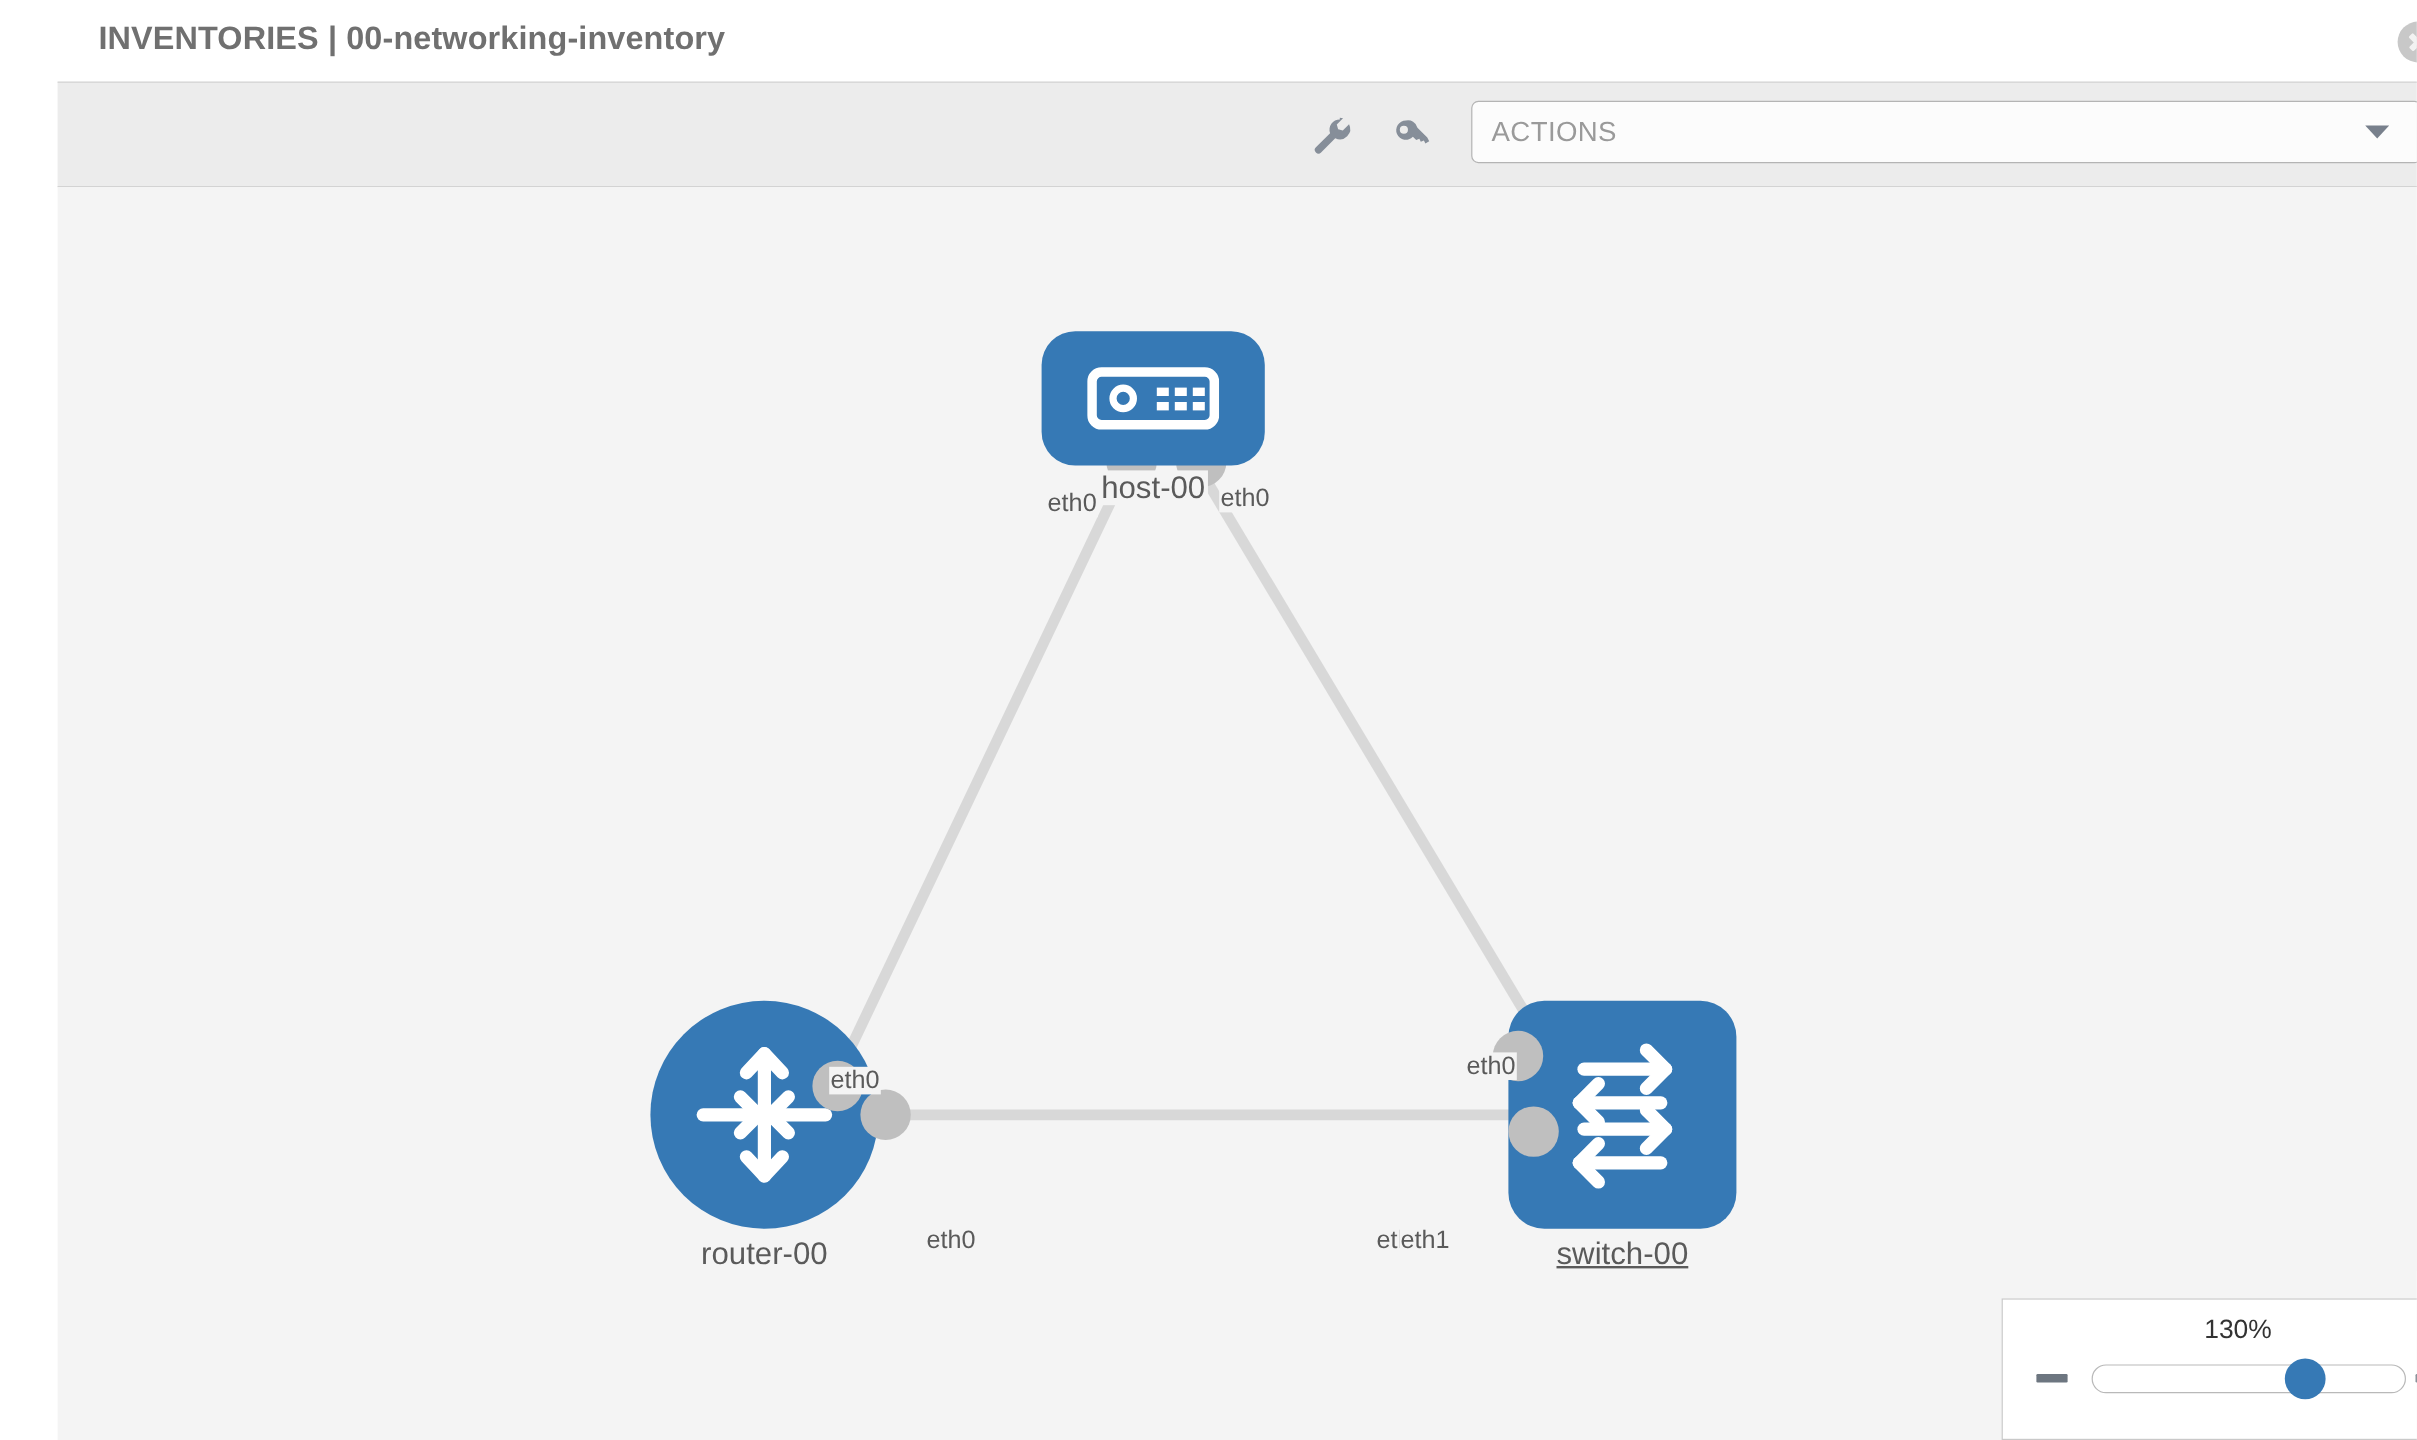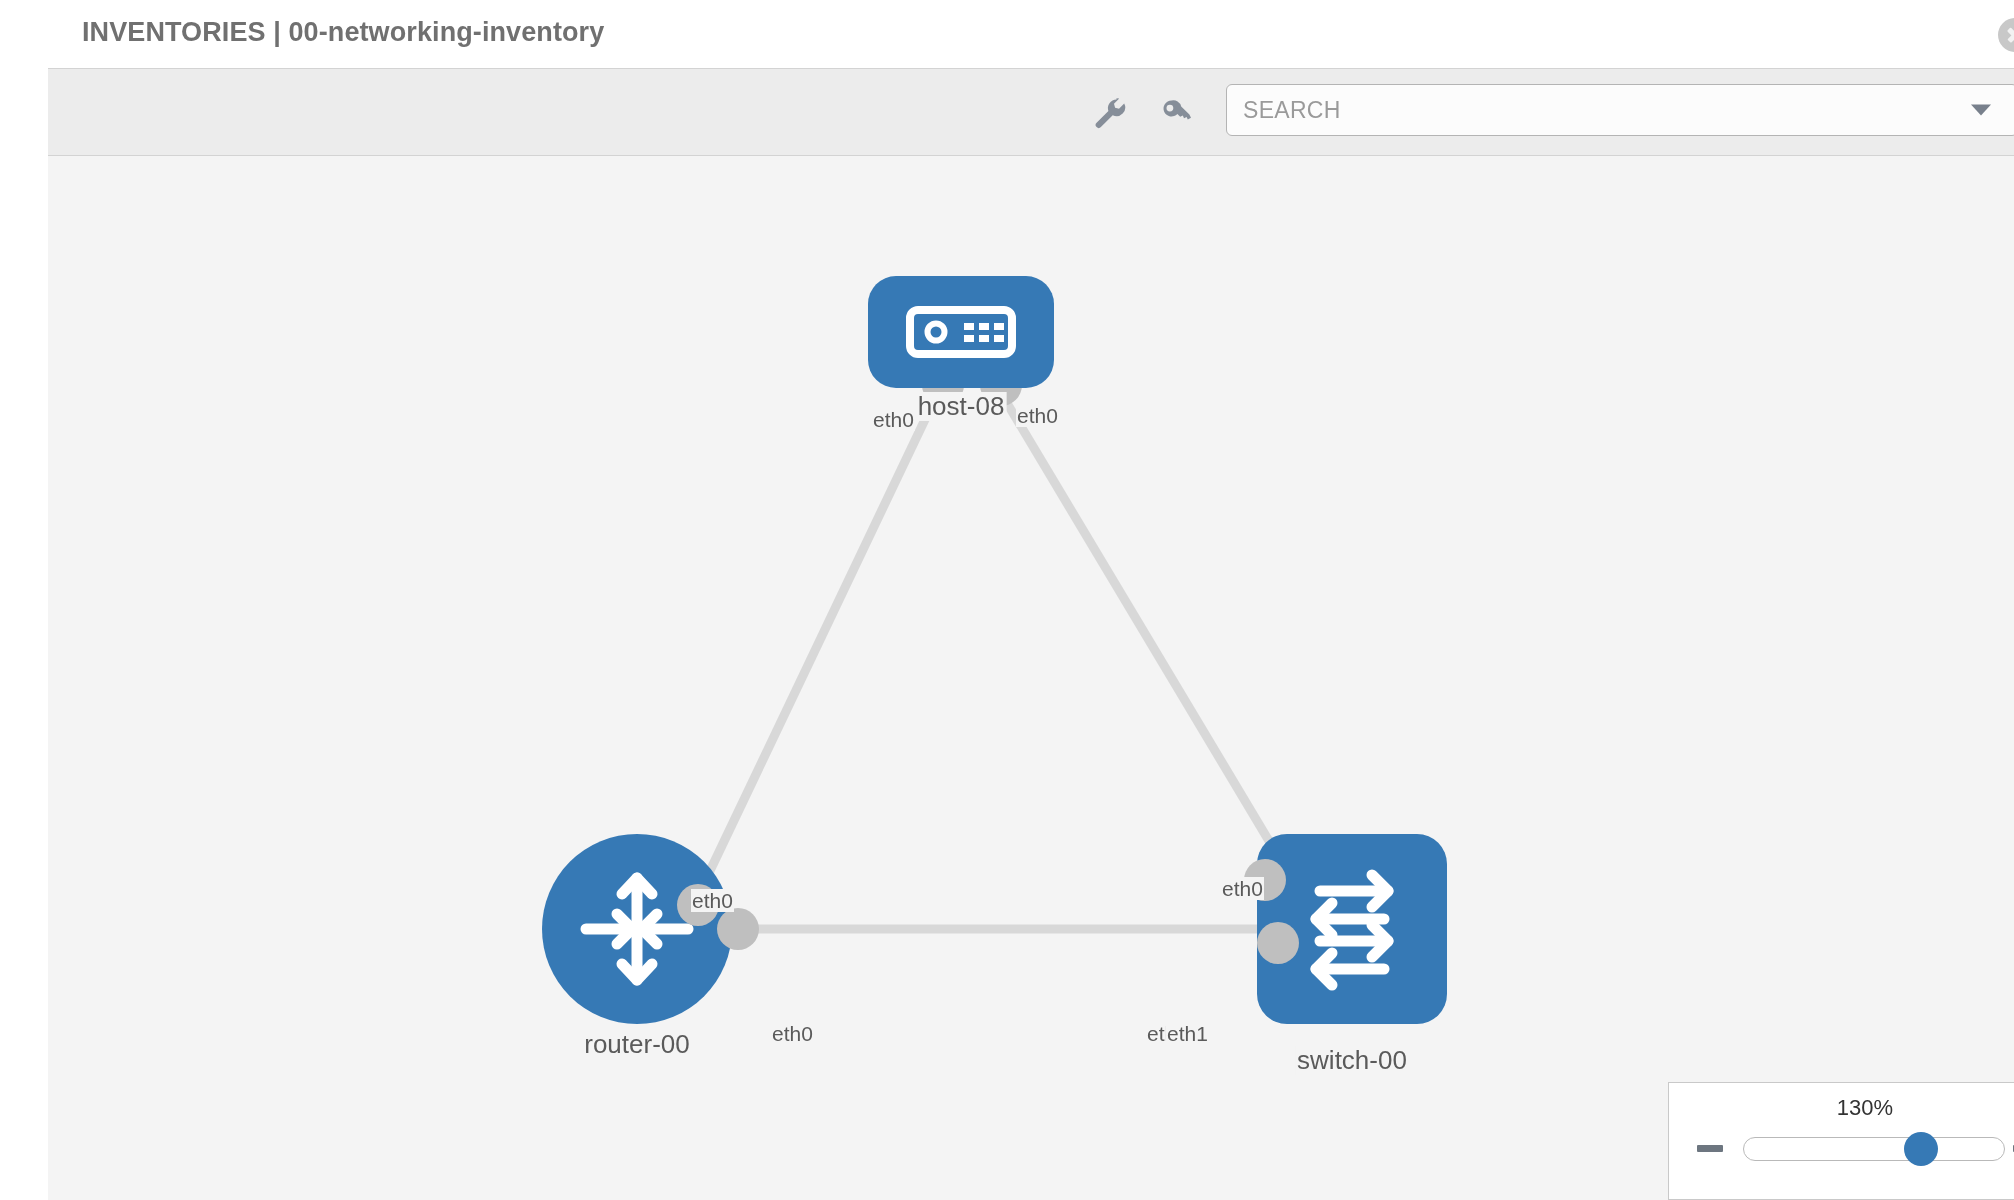--- a/index.html
+++ b/index.html
@@ -165,21 +165,21 @@
   #node-host .node-label { top: 116px; z-index: 6; }
 
   
   #node-router { left: 494px; top: 678px; width: 190px; height: 190px; }
   #node-router .node-shape { width: 190px; height: 190px; border-radius: 50%; }
   #node-router .node-label { top: 196px; }
 
   
   #node-switch { left: 1209px; top: 678px; width: 190px; height: 190px; }
   #node-switch .node-shape { width: 190px; height: 190px; border-radius: 30px; }
-  #node-switch .node-label { top: 212px; }
+  #node-switch .node-label { top: 196px; text-decoration: underline; }
 
   .connector {
     position: absolute;
     width: 42px; height: 42px;
     border-radius: 50%;
     background: #bfbfbf;
     cursor: pointer;
   }
 
   .iface-label {
@@ -271,21 +271,21 @@
       </svg>
     </div>
 
     <div class="tool-icon key-icon">
       <svg viewBox="0 0 36 36" aria-hidden="true">
         <path d="M13.5 5.5a8 8 0 1 0 5.9 13.4l2.8 2.8 2.6-1.1 1.2 2.6 2.6-1.2 1.2 2.6 3.2-1.9-1.6-3.1-8.2-8.2A8 8 0 0 0 13.5 5.5zm-1.6 4.2a3.4 3.4 0 1 1 0 6.8 3.4 3.4 0 0 1 0-6.8z" fill="#868e99"></path>
       </svg>
     </div>
 
     <div class="field search-field">
-      <span class="field-text">SEARCH</span>
+      <span class="field-text">ACTIONS</span>
       <span class="caret"></span>
     </div>
   </div>
 
   <div class="canvas">
 
     <svg class="links" viewBox="0 0 2014 1044">
 
       <line x1="892" y1="232" x2="650" y2="740" stroke="#d8d8d8" stroke-width="9"></line>
 
@@ -303,21 +303,21 @@
           <rect x="4" y="6" width="102" height="44" rx="8" ry="8" fill="none" stroke="#ffffff" stroke-width="8"></rect>
           <circle cx="30" cy="28" r="8.5" fill="none" stroke="#ffffff" stroke-width="6"></circle>
           <rect x="58" y="19" width="10" height="7" fill="#ffffff"></rect>
           <rect x="73" y="19" width="10" height="7" fill="#ffffff"></rect>
           <rect x="88" y="19" width="10" height="7" fill="#ffffff"></rect>
           <rect x="58" y="31" width="10" height="7" fill="#ffffff"></rect>
           <rect x="73" y="31" width="10" height="7" fill="#ffffff"></rect>
           <rect x="88" y="31" width="10" height="7" fill="#ffffff"></rect>
         </svg>
       </div>
-      <div class="node-label">host-08</div>
+      <div class="node-label">host-00</div>
     </div>
 
     <div class="iface-label" style="left:824px; top:252px;">eth0</div>
     <div class="iface-label" style="left:968px; top:248px;">eth0</div>
 
     <div class="node" id="node-router">
       <div class="node-shape">
         <svg width="130" height="130" viewBox="0 0 130 130" aria-hidden="true">
           <g stroke="#ffffff" stroke-width="11" stroke-linecap="round" stroke-linejoin="round" fill="none">
             <line x1="65" y1="14" x2="65" y2="60"></line>

